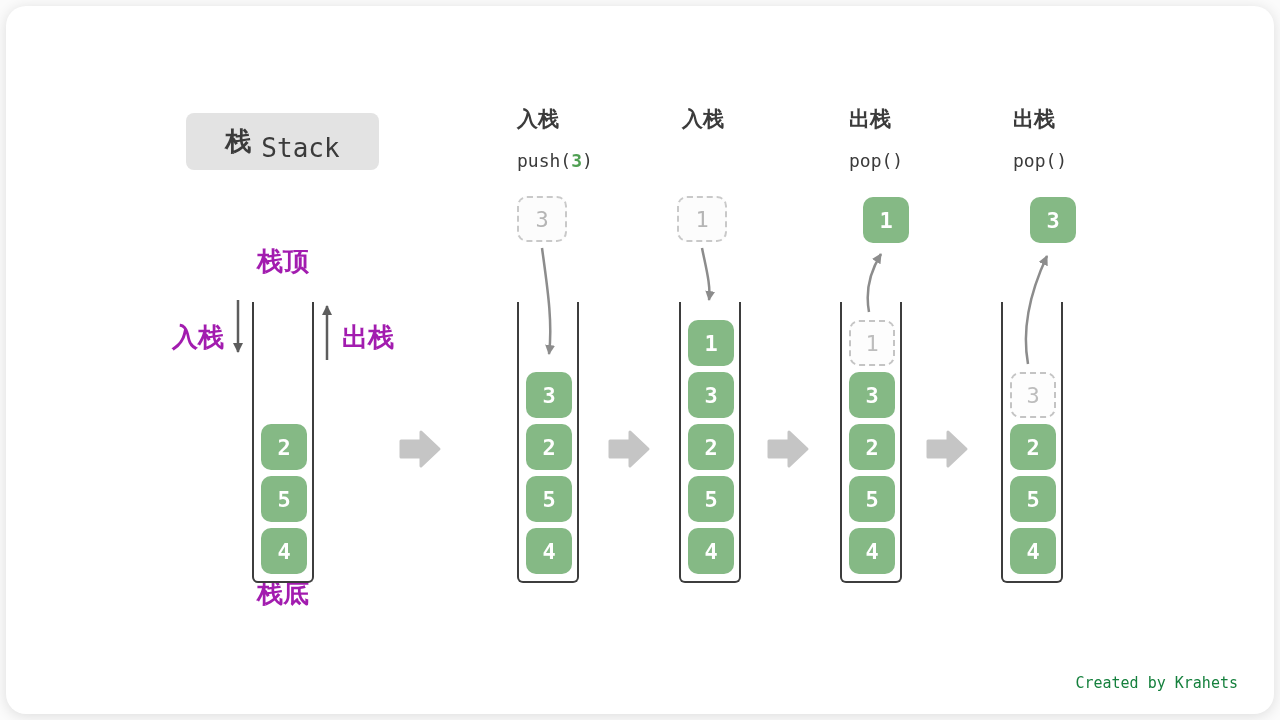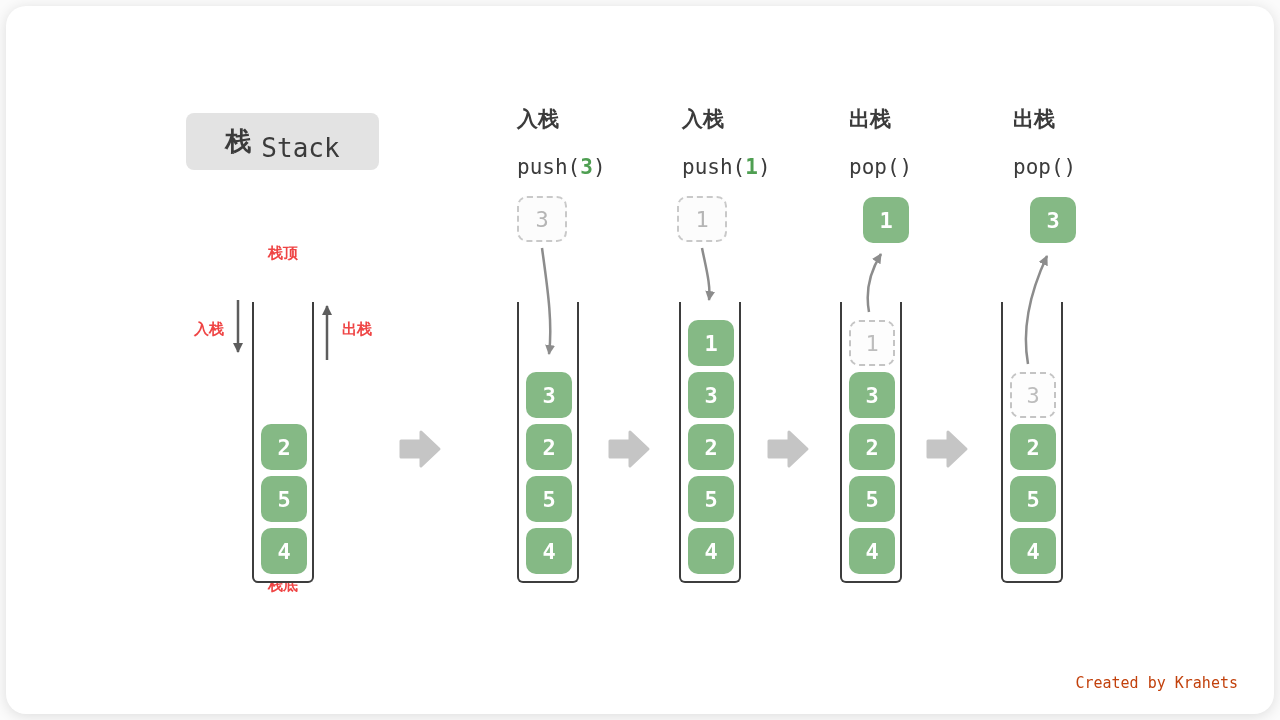--- a/index.html
+++ b/index.html
@@ -12,21 +12,21 @@
   
   .title-box{position:absolute;left:186px;top:113px;width:193px;height:57px;
     background:#e3e3e3;border-radius:8px;display:flex;align-items:center;justify-content:center;
     color:#3b3b3b;font-size:26px;}
   .title-box .cjk{font-weight:700;}
   .title-box .latin{font-family:"DejaVu Sans Mono",monospace;margin-left:10px;margin-top:12px;}
 
   
   .op-col{position:absolute;top:106px;width:150px;color:#3b3b3b;}
   .op-name{font-size:21px;font-weight:700;line-height:26px;}
-  .op-code{font-family:"DejaVu Sans Mono",monospace;font-size:21px;line-height:26px;margin-top:22px;}
+  .op-code{font-family:"DejaVu Sans Mono",monospace;font-size:18px;line-height:26px;margin-top:16px;}
   .op-code .arg{color:#4f9f52;font-weight:700;}
 
   
   .float-box{position:absolute;top:196px;height:46px;box-sizing:border-box;border-radius:10px;
     display:flex;align-items:center;justify-content:center;
     font-family:"DejaVu Sans Mono",monospace;font-size:22px;}
   .float-box.dashed{width:50px;border:2px dashed #c9c9c9;background:#fcfcfc;color:#b5b5b5;}
   .float-box.solid{width:46px;background:#85b985;color:#ffffff;font-weight:700;}
 
   
@@ -34,51 +34,50 @@
     border-left:2px solid #3d3d3d;border-right:2px solid #3d3d3d;border-bottom:2px solid #3d3d3d;
     border-radius:0 0 6px 6px;background:#ffffff;}
   .cell{position:absolute;left:7px;width:46px;height:46px;box-sizing:border-box;border-radius:10px;
     display:flex;align-items:center;justify-content:center;
     font-family:"DejaVu Sans Mono",monospace;font-size:22px;}
   .cell.solid{background:#85b985;color:#ffffff;font-weight:700;}
   .cell.ghost{border:2px dashed #c4c4c4;background:#fdfdfd;color:#bdbdbd;}
   .r4{top:18px}.r3{top:70px}.r2{top:122px}.r1{top:174px}.r0{top:226px}
 
   
-  .side-label{position:absolute;color:#ef4444;font-size:15px;font-weight:700;}
+  .side-label{position:absolute;color:#a21caf;font-size:26px;font-weight:700;}
   .lbl-top,.lbl-bottom{left:252px;width:62px;text-align:center;}
   .lbl-top{top:244px;} .lbl-bottom{top:576px;}
   .lbl-push{left:166px;width:58px;top:320px;text-align:right;}
   .lbl-pop{left:342px;width:58px;top:320px;text-align:left;}
 
   
   .overlay{position:absolute;left:0;top:0;width:1280px;height:720px;pointer-events:none;}
 
   .watermark{position:absolute;right:42px;top:674px;
-    font-family:"DejaVu Sans Mono",monospace;font-size:15px;color:#c2410c;}
+    font-family:"DejaVu Sans Mono",monospace;font-size:15px;color:#15803d;}
 </style>
 </head>
 <body>
 
 <div class="viewport">
   <div class="card"></div>
   <div class="canvas">
 
     <div class="title-box">
       <span class="cjk">栈</span>
       <span class="latin">Stack</span>
     </div>
 
     <div class="op-col" style="left:517px">
       <div class="op-name">入栈</div>
       <div class="op-code"><span>push(</span><span class="arg">3</span><span>)</span></div>
     </div>
     <div class="op-col" style="left:682px">
       <div class="op-name">入栈</div>
-      <div class="op-code"><span>push(</span><span class="arg">1</span><span>)</span></div>
     </div>
     <div class="op-col" style="left:849px">
       <div class="op-name">出栈</div>
       <div class="op-code"><span>pop(</span><span class="arg"></span><span>)</span></div>
     </div>
     <div class="op-col" style="left:1013px">
       <div class="op-name">出栈</div>
       <div class="op-code"><span>pop(</span><span class="arg"></span><span>)</span></div>
     </div>
 

